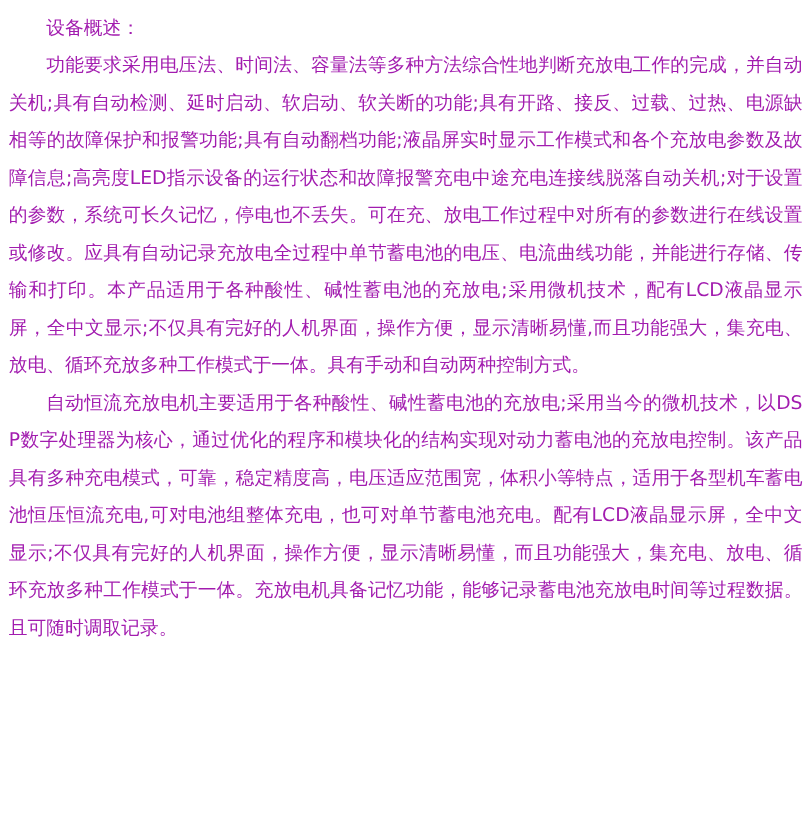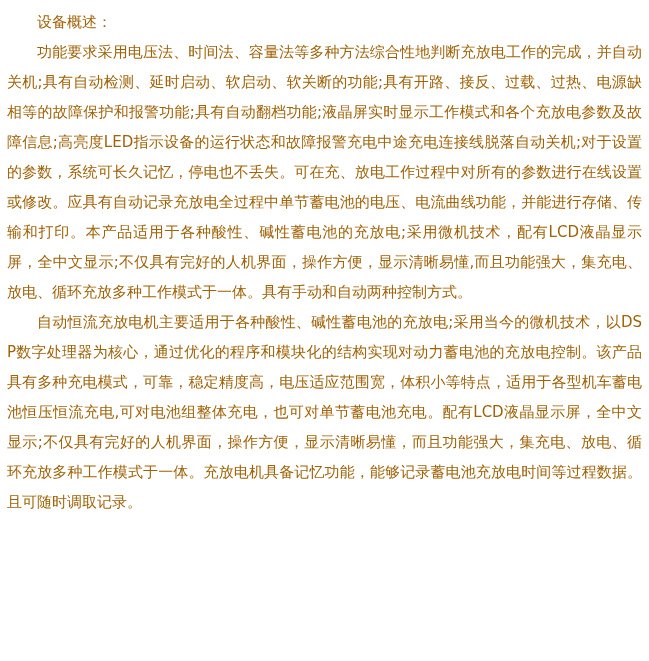--- a/index.html
+++ b/index.html
@@ -8,21 +8,21 @@
     background: #ffffff;
   }
   .doc {
     width: 649px;
     height: 510px;
     box-sizing: border-box;
     padding: 7px 7px 0 7px;
     font-family: "DejaVu Sans", "Liberation Sans", sans-serif;
     font-size: 15px;
     line-height: 30px;
-    color: #a16207;
+    color: #a21caf;
     text-align: justify;
     overflow: hidden;
   }
   .para {
     margin: 0;
     text-indent: 2em;
     word-break: break-all;
   }
 </style>
 </head>

